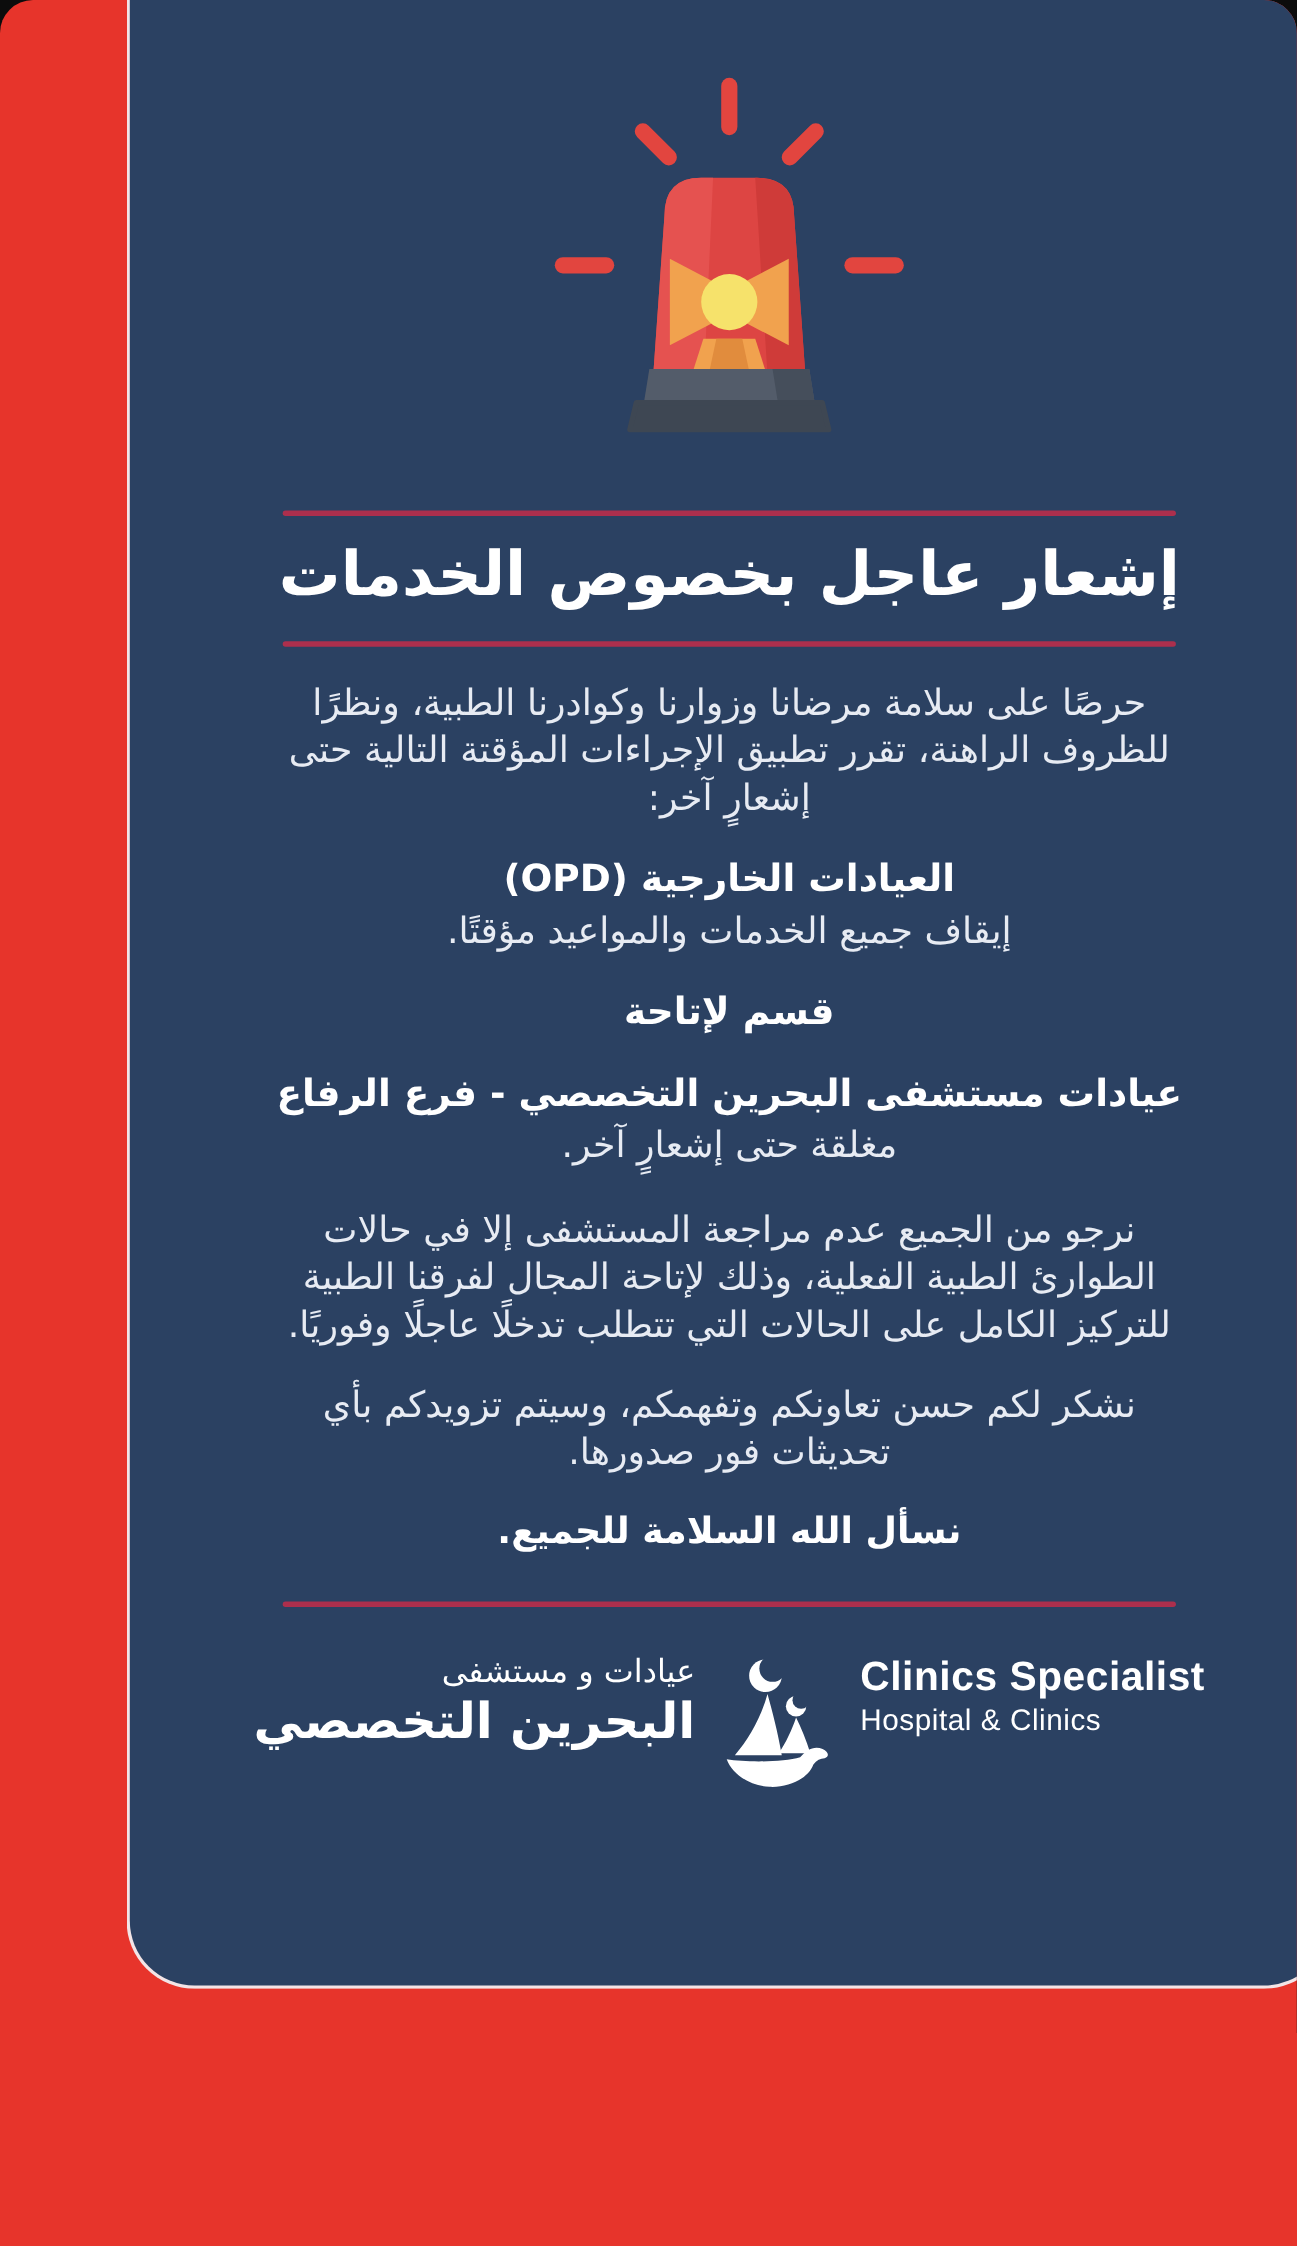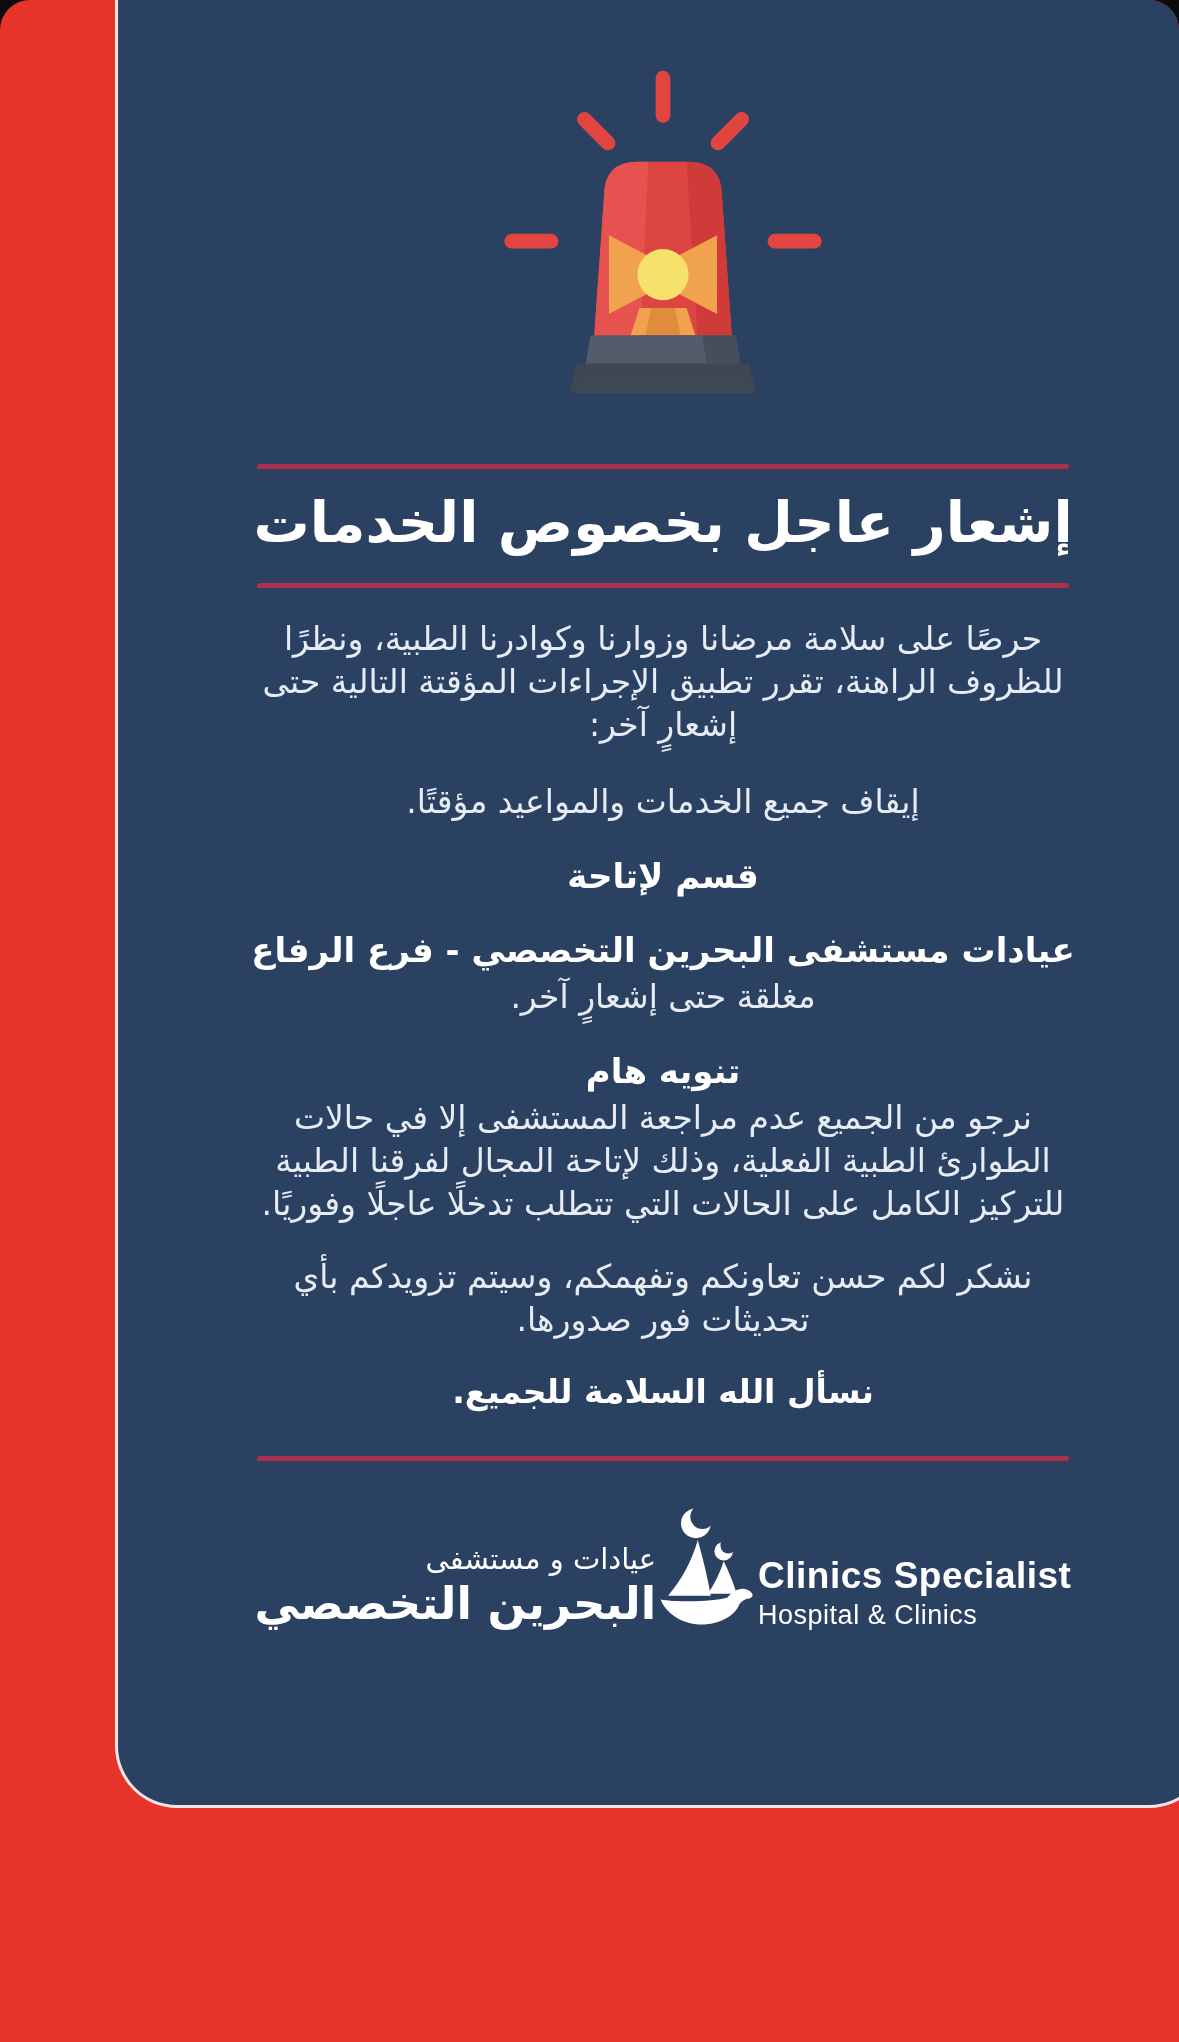--- a/index.html
+++ b/index.html
@@ -84,23 +84,24 @@
   .closing{margin-top:30px;}
   .farewell{
     margin-top:30px;
     font-weight:bold;
     color:var(--text-white,#fff);
     text-align:center;
   }
   .logo-row{
     direction:ltr;
     display:flex;
-    align-items:flex-end;
+    align-items:flex-start;
     justify-content:center;
     margin-top:40px;
+    gap:24px;
   }
   .logo-ar{
     text-align:right;
     direction:rtl;
     color:var(--text-white,#fff);
   }
   .logo-ar .l1{font-size:29px;line-height:1.25;}
   .logo-ar .l2{font-size:45px;font-weight:bold;line-height:1.2;}
   .boat{width:102px;height:130px;flex:0 0 auto;}
   .logo-en{
@@ -148,34 +149,34 @@
 
     <div class="divider d1"></div>
 
     <h1 class="title">إشعار عاجل بخصوص الخدمات</h1>
 
     <div class="divider d2"></div>
 
     <p class="para intro">حرصًا على سلامة مرضانا وزوارنا وكوادرنا الطبية، ونظرًا للظروف الراهنة، تقرر تطبيق الإجراءات المؤقتة التالية حتى إشعارٍ آخر:</p>
 
     <div class="section">
+      <h2>العيادات الخارجية (OPD)</h2>
       <p class="para">إيقاف جميع الخدمات والمواعيد مؤقتًا.</p>
     </div>
 
     <div class="section">
       <h2>قسم لإتاحة</h2>
     </div>
 
     <div class="section">
       <h2>عيادات مستشفى البحرين التخصصي - فرع الرفاع</h2>
       <p class="para">مغلقة حتى إشعارٍ آخر.</p>
     </div>
 
     <div class="section">
-      <h2>تنويه هام</h2>
       <p class="para">نرجو من الجميع عدم مراجعة المستشفى إلا في حالات الطوارئ الطبية الفعلية، وذلك لإتاحة المجال لفرقنا الطبية للتركيز الكامل على الحالات التي تتطلب تدخلًا عاجلًا وفوريًا.</p>
     </div>
 
     <p class="para closing">نشكر لكم حسن تعاونكم وتفهمكم، وسيتم تزويدكم بأي تحديثات فور صدورها.</p>
 
     <p class="para farewell">نسأل الله السلامة للجميع.</p>
 
     <div class="divider d3"></div>
 
     <div class="logo-row">

